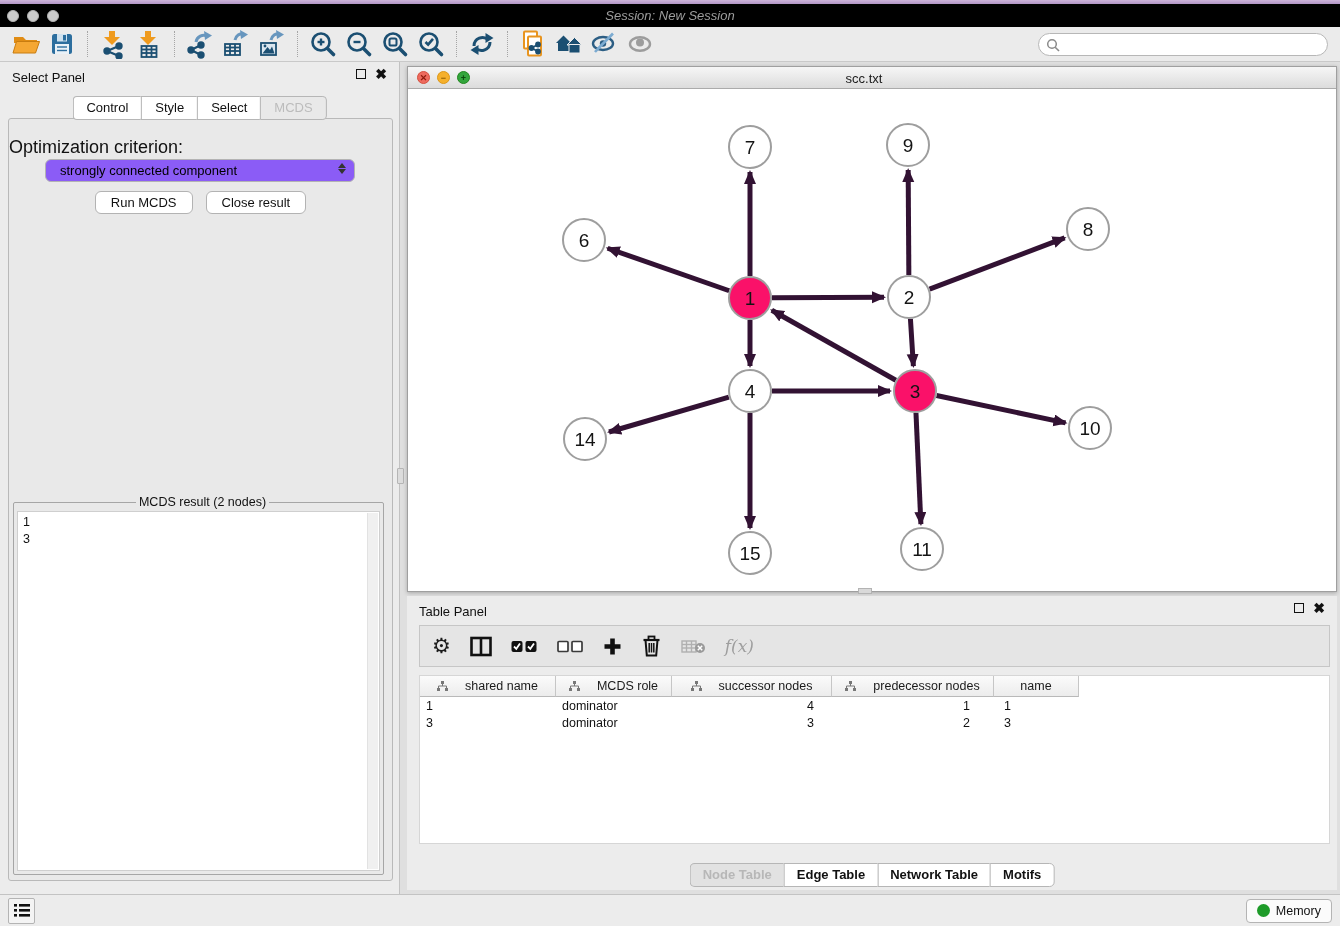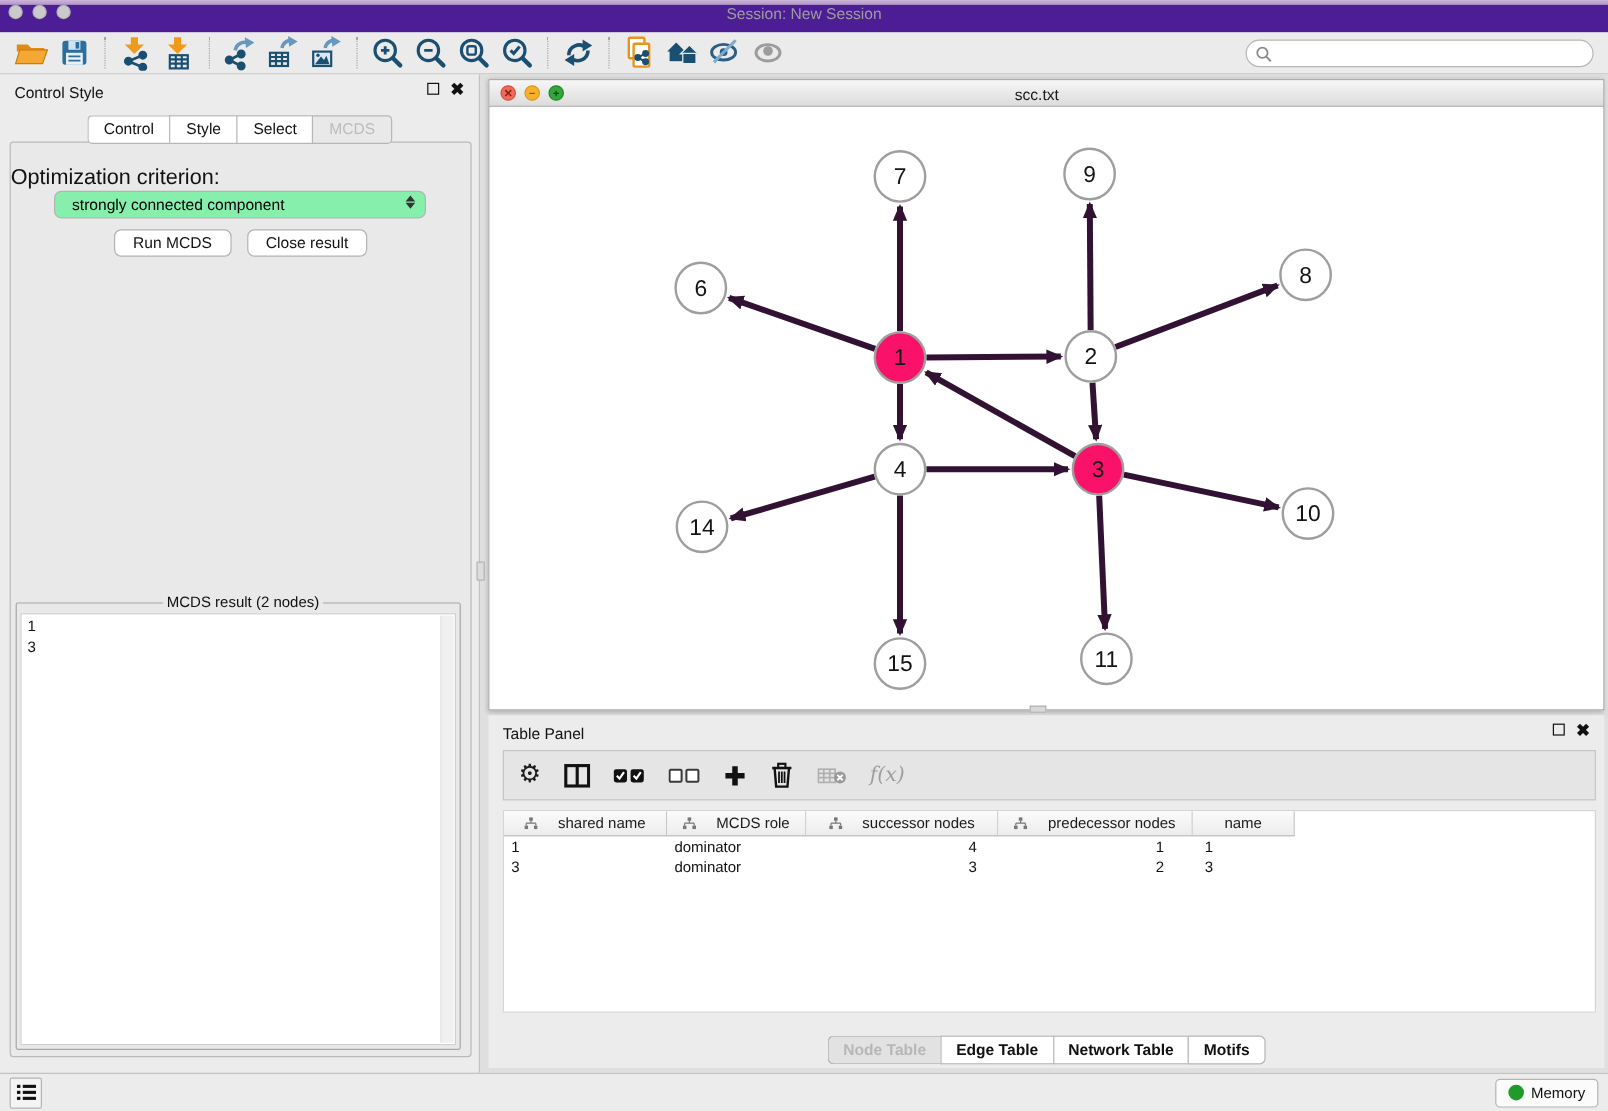--- a/index.html
+++ b/index.html
@@ -4,22 +4,22 @@
 <style>
   * { box-sizing: border-box; margin: 0; padding: 0; }
   html,body { width:1340px; height:926px; }
   body { font-family:"Liberation Sans",sans-serif; background:#dfdfdf; position:relative; overflow:hidden; }
 
   .app { position:absolute; inset:0; }
 
   
   .top-accent { position:absolute; left:0; top:0; right:0; height:4px;
     background:linear-gradient(#cdb5da,#b195c5); }
-  .titlebar { position:absolute; left:0; top:4px; right:0; height:23px; background:#4c1d95;
-    display:flex; align-items:flex-start; }
+  .titlebar { position:absolute; left:0; top:4px; right:0; height:23px; background:#000000;
+    display:flex; align-items:center;font-style:italic; }
   .traffic { display:flex; gap:8px; margin-left:7px; }
   .traffic .dot { width:12px; height:12px; border-radius:50%; background:#cbcbcb; border:1px solid #b2b2b2; }
   .win-title { position:absolute; left:0; right:0; text-align:center; color:#9d9d9d; font-size:13px; }
 
   
   .toolbar { position:absolute; left:0; top:27px; right:0; height:35px; background:#ebebeb;
     border-bottom:1px solid #c9c9c9; display:flex; align-items:center; padding:0 8px; }
   .tbb { background:none; border:none; width:36px; height:32px; display:flex; align-items:center;
     justify-content:center; cursor:pointer; padding:0; }
   .tb-sep { width:1px; height:26px; border-left:1px dotted #a5a5a5; margin:0 7px; }
@@ -43,21 +43,21 @@
   .cp-tabs { position:absolute; top:34px; left:50%; transform:translateX(-50%); display:flex; z-index:2; }
   .cp-tab { font-size:13px; padding:3px 13px 4px; background:#fff; border:1px solid #b6b6b6;
     border-right:none; color:#111; cursor:pointer; }
   .cp-tab:first-child { border-radius:4px 0 0 4px; }
   .cp-tab:last-child { border-right:1px solid #b6b6b6; border-radius:0 4px 4px 0; }
   .cp-tab.selected { background:#e9e9e9; color:#bcbcbc; }
 
   .cp-pane { position:absolute; left:8px; right:6px; top:56px; bottom:13px; background:#e9e9e9;
     border:1px solid #b9b9b9; border-radius:3px; }
   .opt-label { position:absolute; top:18px; left:0; right:0; text-align:left; font-size:18px; color:#111; }
-  .opt-select { position:absolute; top:40px; left:36px; width:310px; height:23px; background:#86efac;
+  .opt-select { position:absolute; top:40px; left:36px; width:310px; height:23px; background:#8b5cf6;
     border:1px solid #b3b3b3; border-radius:6px; font-size:13px; display:flex; align-items:center;
     padding-left:14px; cursor:pointer; }
   .stepper { position:absolute; right:8px; top:3px; display:flex; flex-direction:column; gap:1px; }
   .stepper i { width:0; height:0; border-left:4px solid transparent; border-right:4px solid transparent; }
   .stepper .up { border-bottom:5px solid #333; }
   .stepper .down { border-top:5px solid #333; }
   .cp-buttons { position:absolute; top:72px; left:0; right:0; display:flex; justify-content:center; gap:13px; }
   .btn { background:#fff; border:1px solid #b3b3b3; border-radius:6px; height:23px; padding:0 15px;
     font-size:13px; color:#111; cursor:pointer; font-family:"Liberation Sans",sans-serif; }
 
@@ -298,21 +298,21 @@
         <line x1="9.2" y1="9.2" x2="13" y2="13" stroke="#8a8a8a" stroke-width="1.6"></line>
       </svg>
       <input class="search-input" type="text" placeholder="" style="">
     </div>
   </div>
 
   <div class="workspace">
 
     <div class="control-panel">
       <div class="panel-head">
-        <span class="panel-title">Control Style</span>
+        <span class="panel-title">Select Panel</span>
         <span class="panel-icons">
           <span class="float-box"></span>
           <span class="close-x">✖</span>
         </span>
       </div>
       <div class="cp-tabs">
           <button class="cp-tab">Control</button>
           <button class="cp-tab">Style</button>
           <button class="cp-tab">Select</button>
           <button class="cp-tab selected">MCDS</button>

